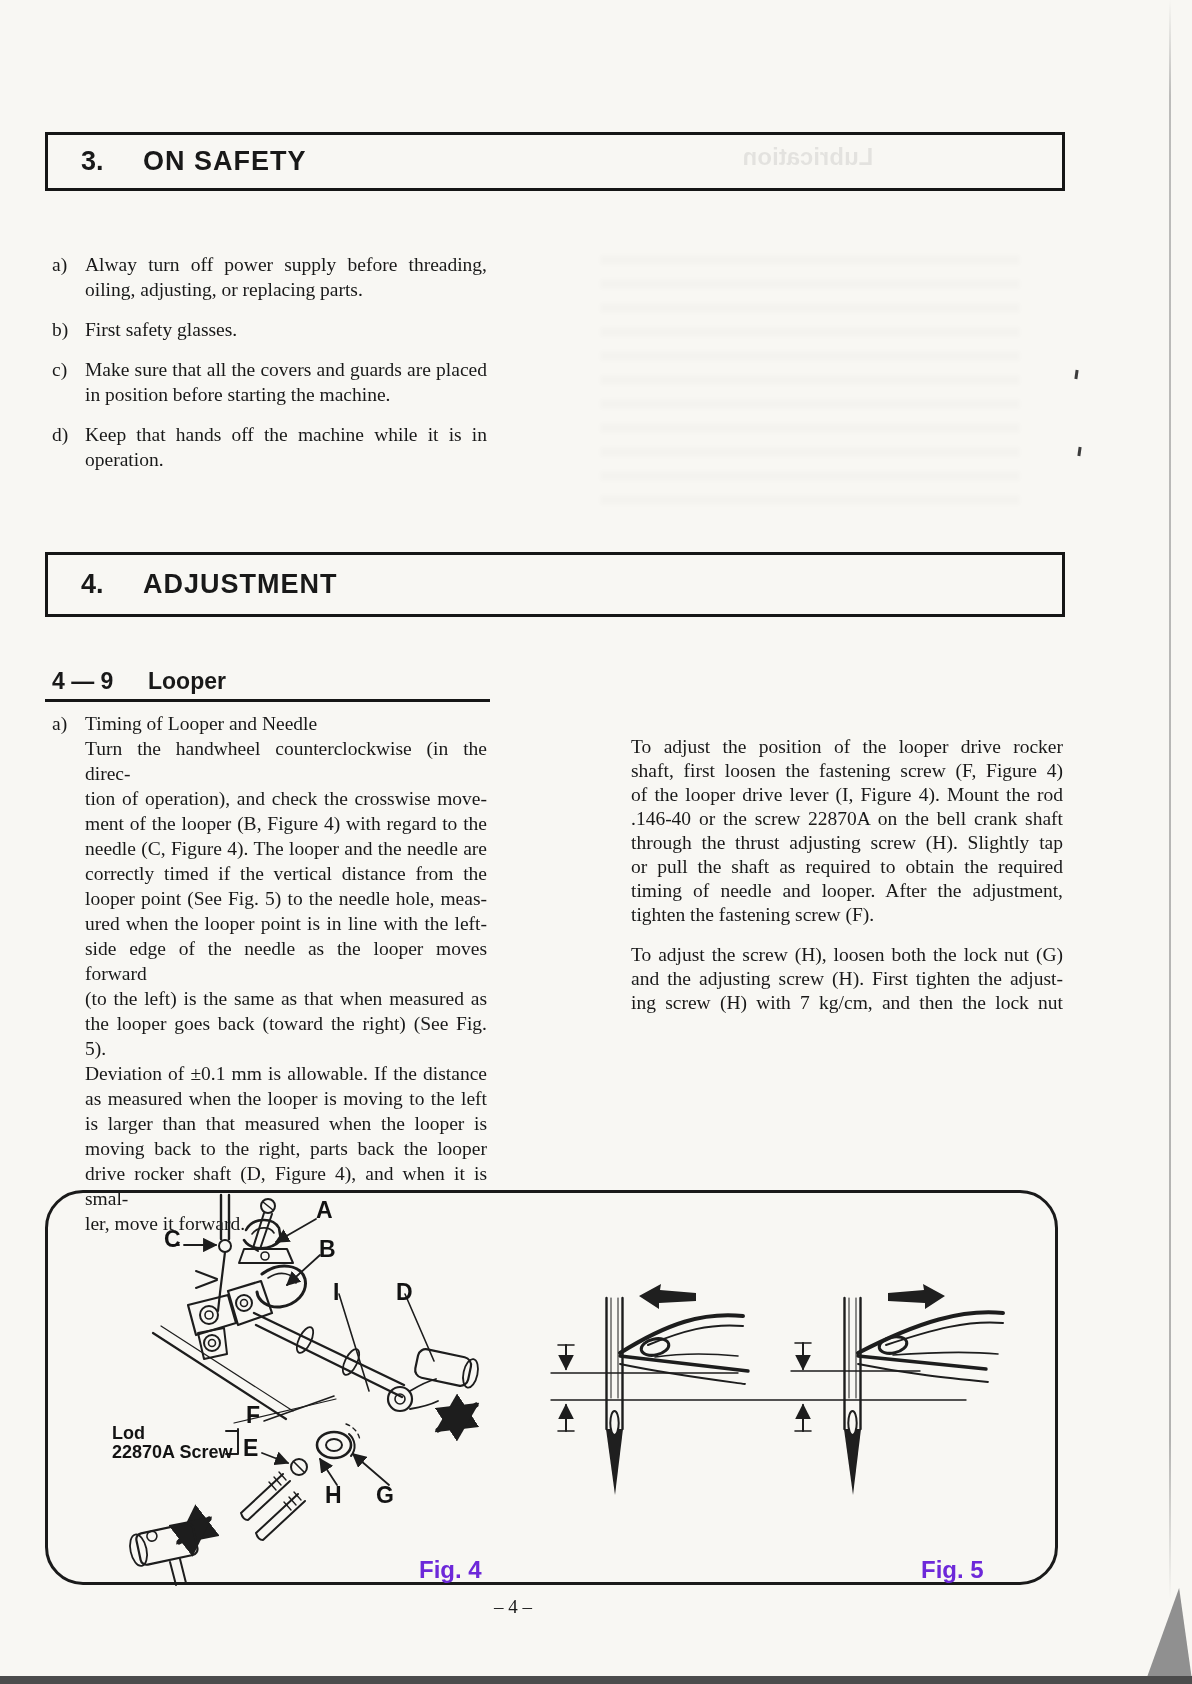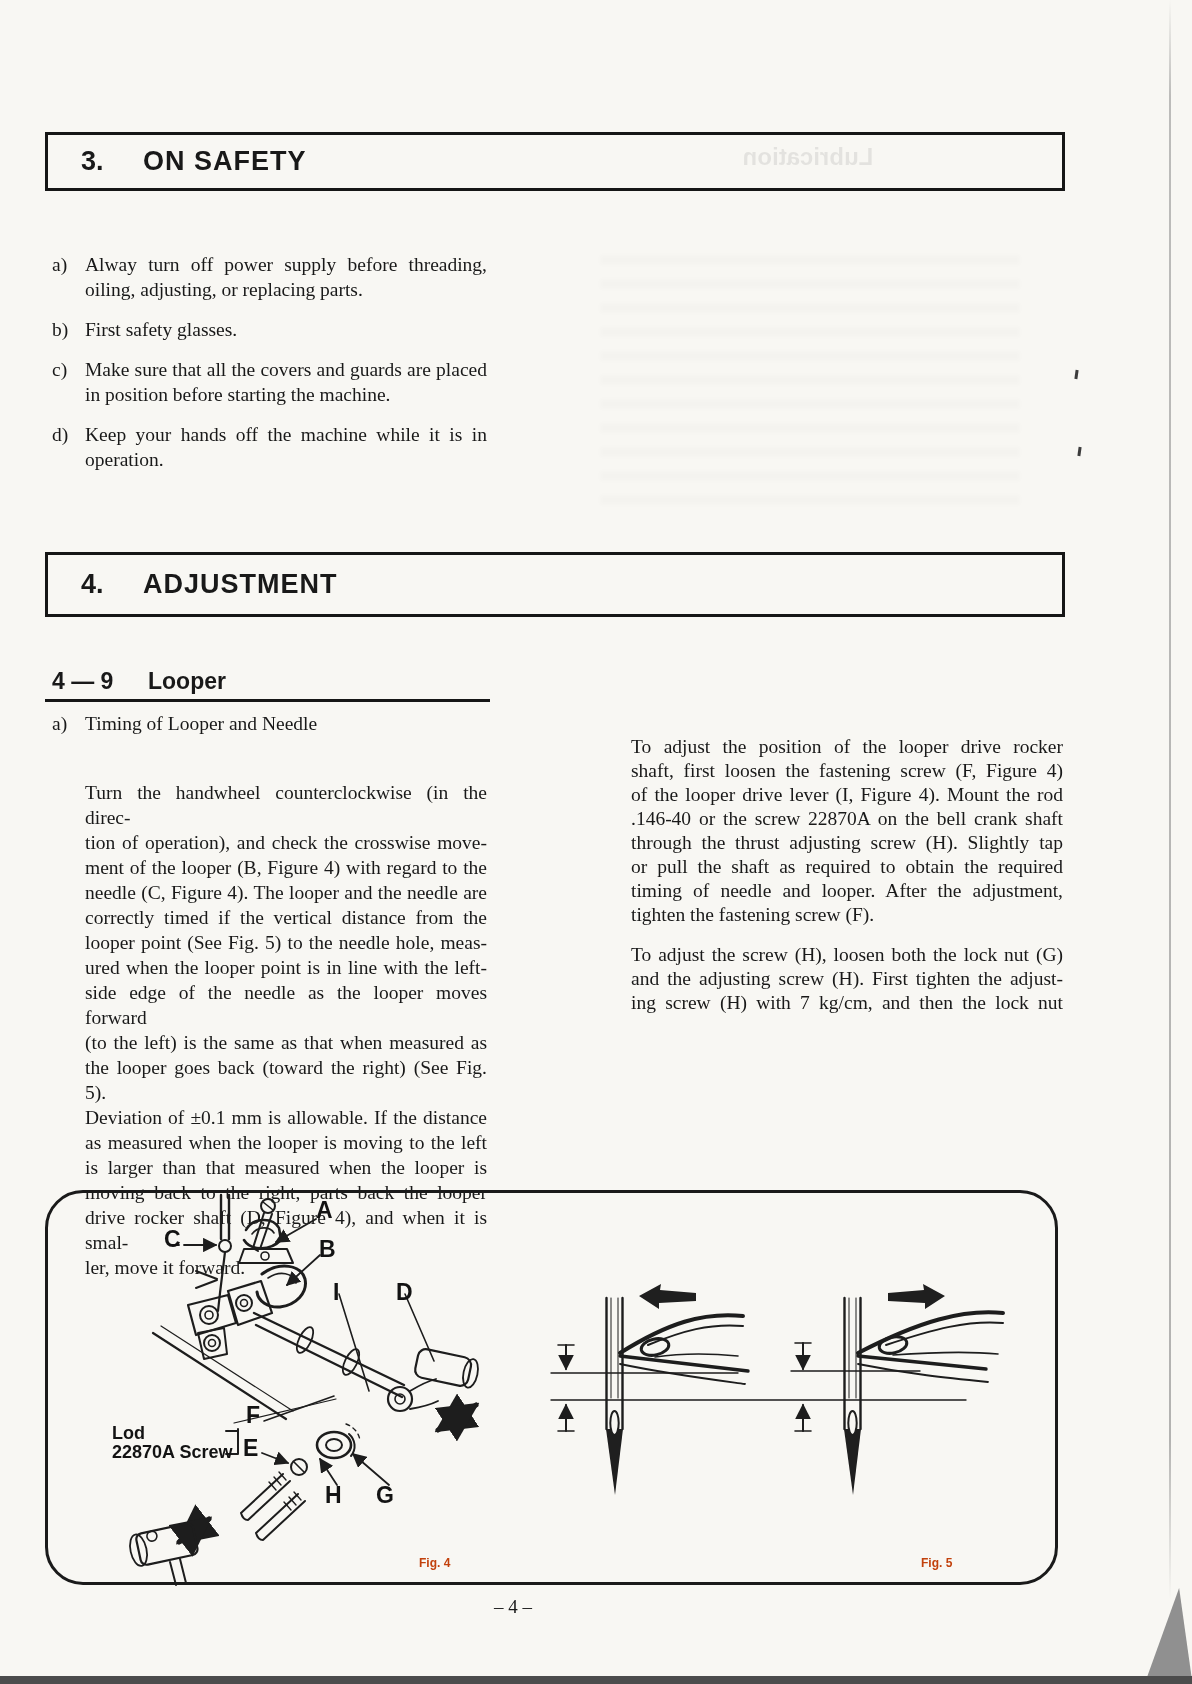--- a/index.html
+++ b/index.html
@@ -31,38 +31,38 @@
   .li { position:relative; margin-bottom:15px; line-height:25px; }
   .li-label { position:absolute; left:0; top:0; }
   .li-lines { margin-left:33px; width:402px; }
   
   .subsec { position:absolute; left:52px; top:668px; font-family:"Liberation Sans", sans-serif; font-weight:700; font-size:23px; }
   .subsec-num { position:absolute; left:0; top:0; width:96px; }
   .subsec-title { position:absolute; left:96px; top:0; }
   .subsec-rule { position:absolute; left:45px; top:699px; width:445px; height:3px; background:#161616; }
   
   .col-left { position:absolute; left:52px; top:711px; width:435px; font-size:19.5px; line-height:24px; }
-  .col-left .li-lines { width:402px;margin-top:44px; }
+  .col-left .li-lines { width:402px; }
   .para-title { margin-left:33px; }
   .col-right { position:absolute; left:631px; top:735px; width:432px; font-size:19.5px; line-height:24px; }
   .col-right .para2 { margin-top:16px; }
   
   .figure-box {
     position:absolute; left:45px; top:1190px; width:1013px; height:395px;
     box-sizing:border-box; border:3px solid #1a1a1a; border-radius:38px;
     background:transparent;
   }
   .fig-label {
     position:absolute; font-family:"Liberation Sans", sans-serif; font-weight:700;
     font-size:23px; color:#131313; line-height:22px;
   }
   .fig-label.small { font-size:18px; line-height:18px; }
   .fig-caption {
     position:absolute; font-family:"Liberation Sans", sans-serif; font-weight:700;
-    font-size:12px; color:#c2410c;
+    font-size:24px; color:#6d28d9;
   }
   
   .footer-num { position:absolute; left:494px; top:1596px; font-size:19px; }
   
   .scan-vline { position:absolute; left:1169px; top:0; width:2px; height:1600px;
     background:linear-gradient(#00000000, #88888888 6%, #77777788 90%, #00000000); }
   .scan-bottom { position:absolute; left:0; top:1676px; width:1192px; height:8px; background:#4c4c4c; }
   .scan-wedge { position:absolute; left:1146px; top:1588px; width:46px; height:92px;
     background:#909090; clip-path:polygon(72% 0, 100% 100%, 0 100%); }
   .speck { position:absolute; width:3px; height:9px; background:#3c3c3c; transform:rotate(8deg); }
@@ -103,21 +103,21 @@
     <div class="li">
       <span class="li-label">c)</span>
       <div class="li-lines">
           <div class="tline">Make sure that all the covers and guards are placed</div>
           <div class="tline last">in position before starting the machine.</div>
         </div>
     </div>
     <div class="li">
       <span class="li-label">d)</span>
       <div class="li-lines">
-          <div class="tline">Keep your hands off the machine while it is in</div>
+          <div class="tline">Keep that hands off the machine while it is in</div>
           <div class="tline last">operation.</div>
         </div>
     </div>
   </div>
 
   <div class="hdr-box" style="top:552px; height:65px;">
     <span class="hdr-num">4.</span>
     <span class="hdr-title">ADJUSTMENT</span>
   </div>
 

